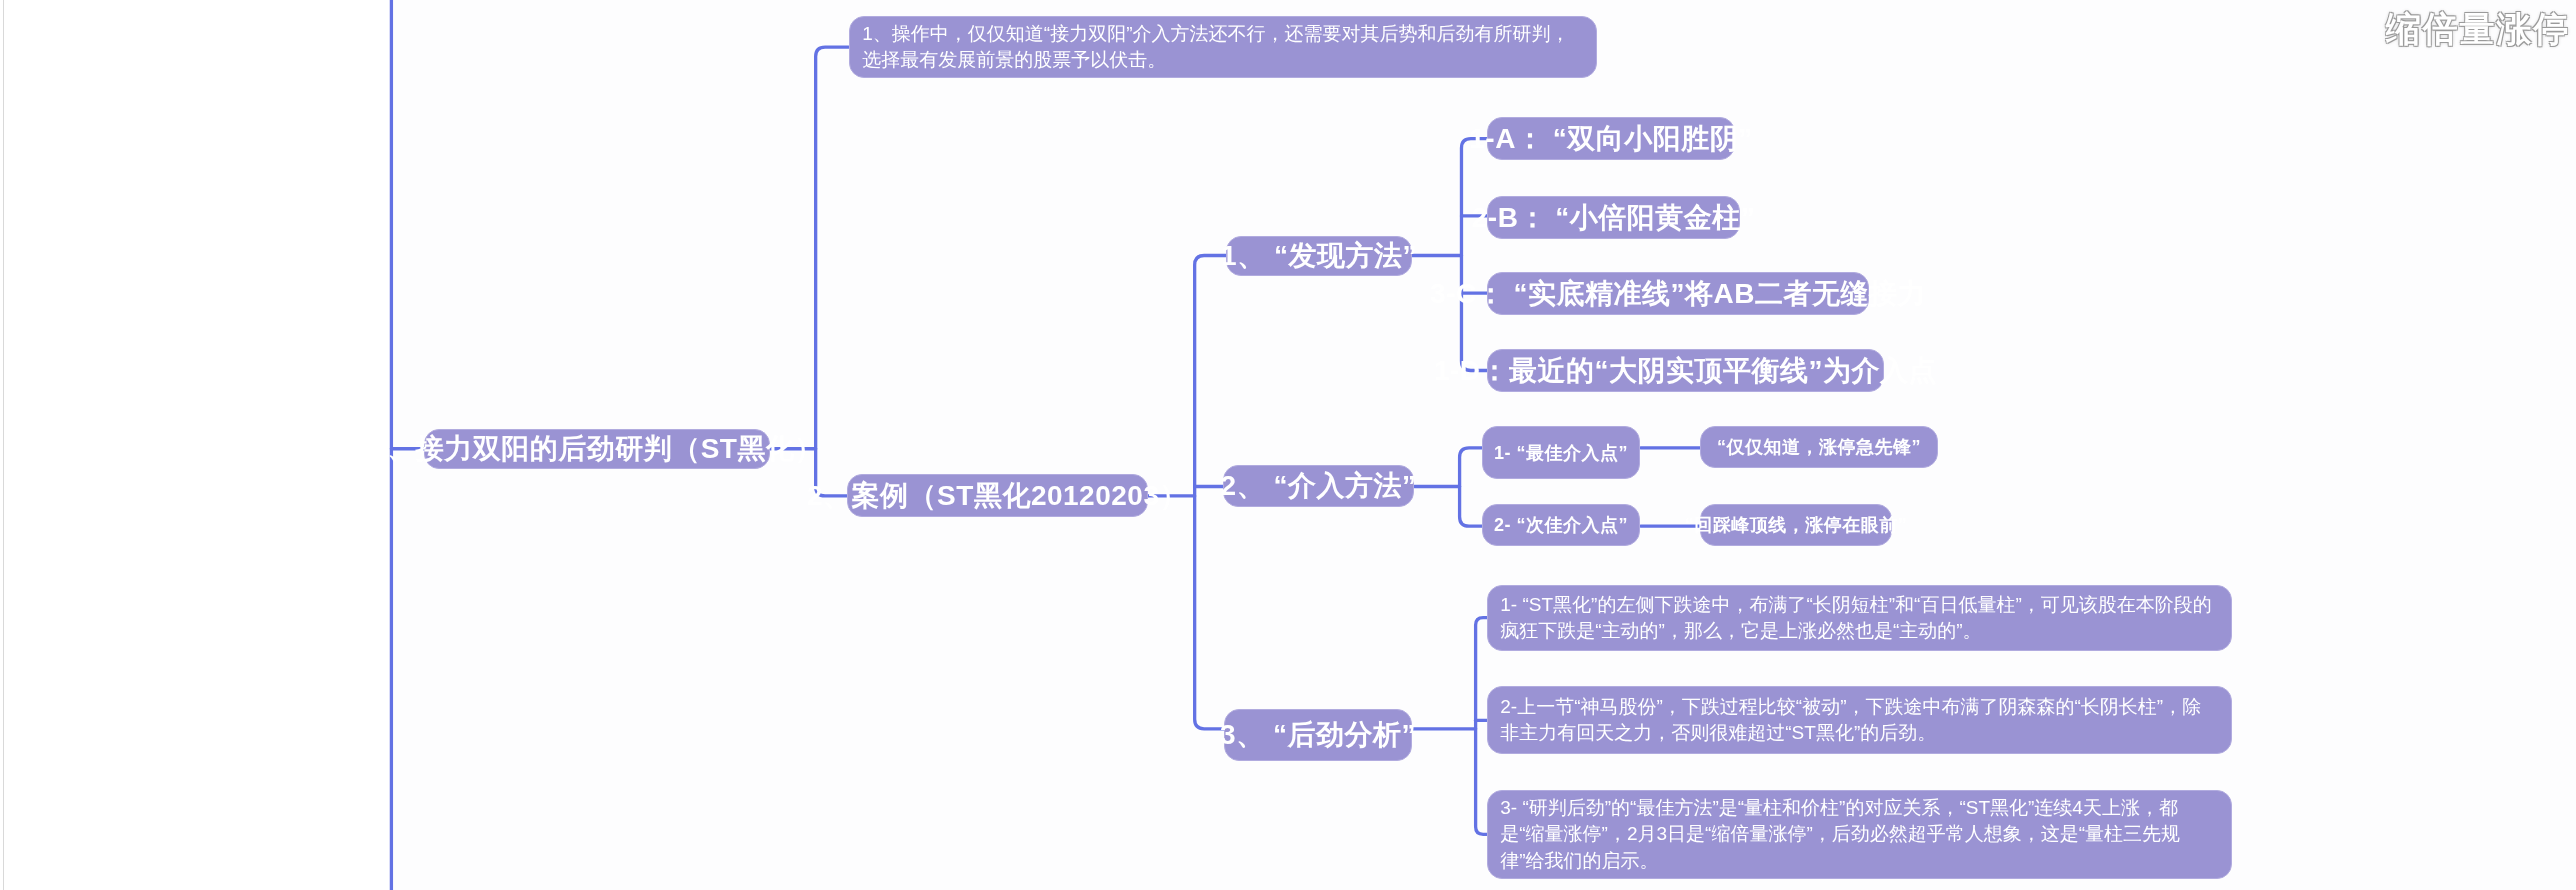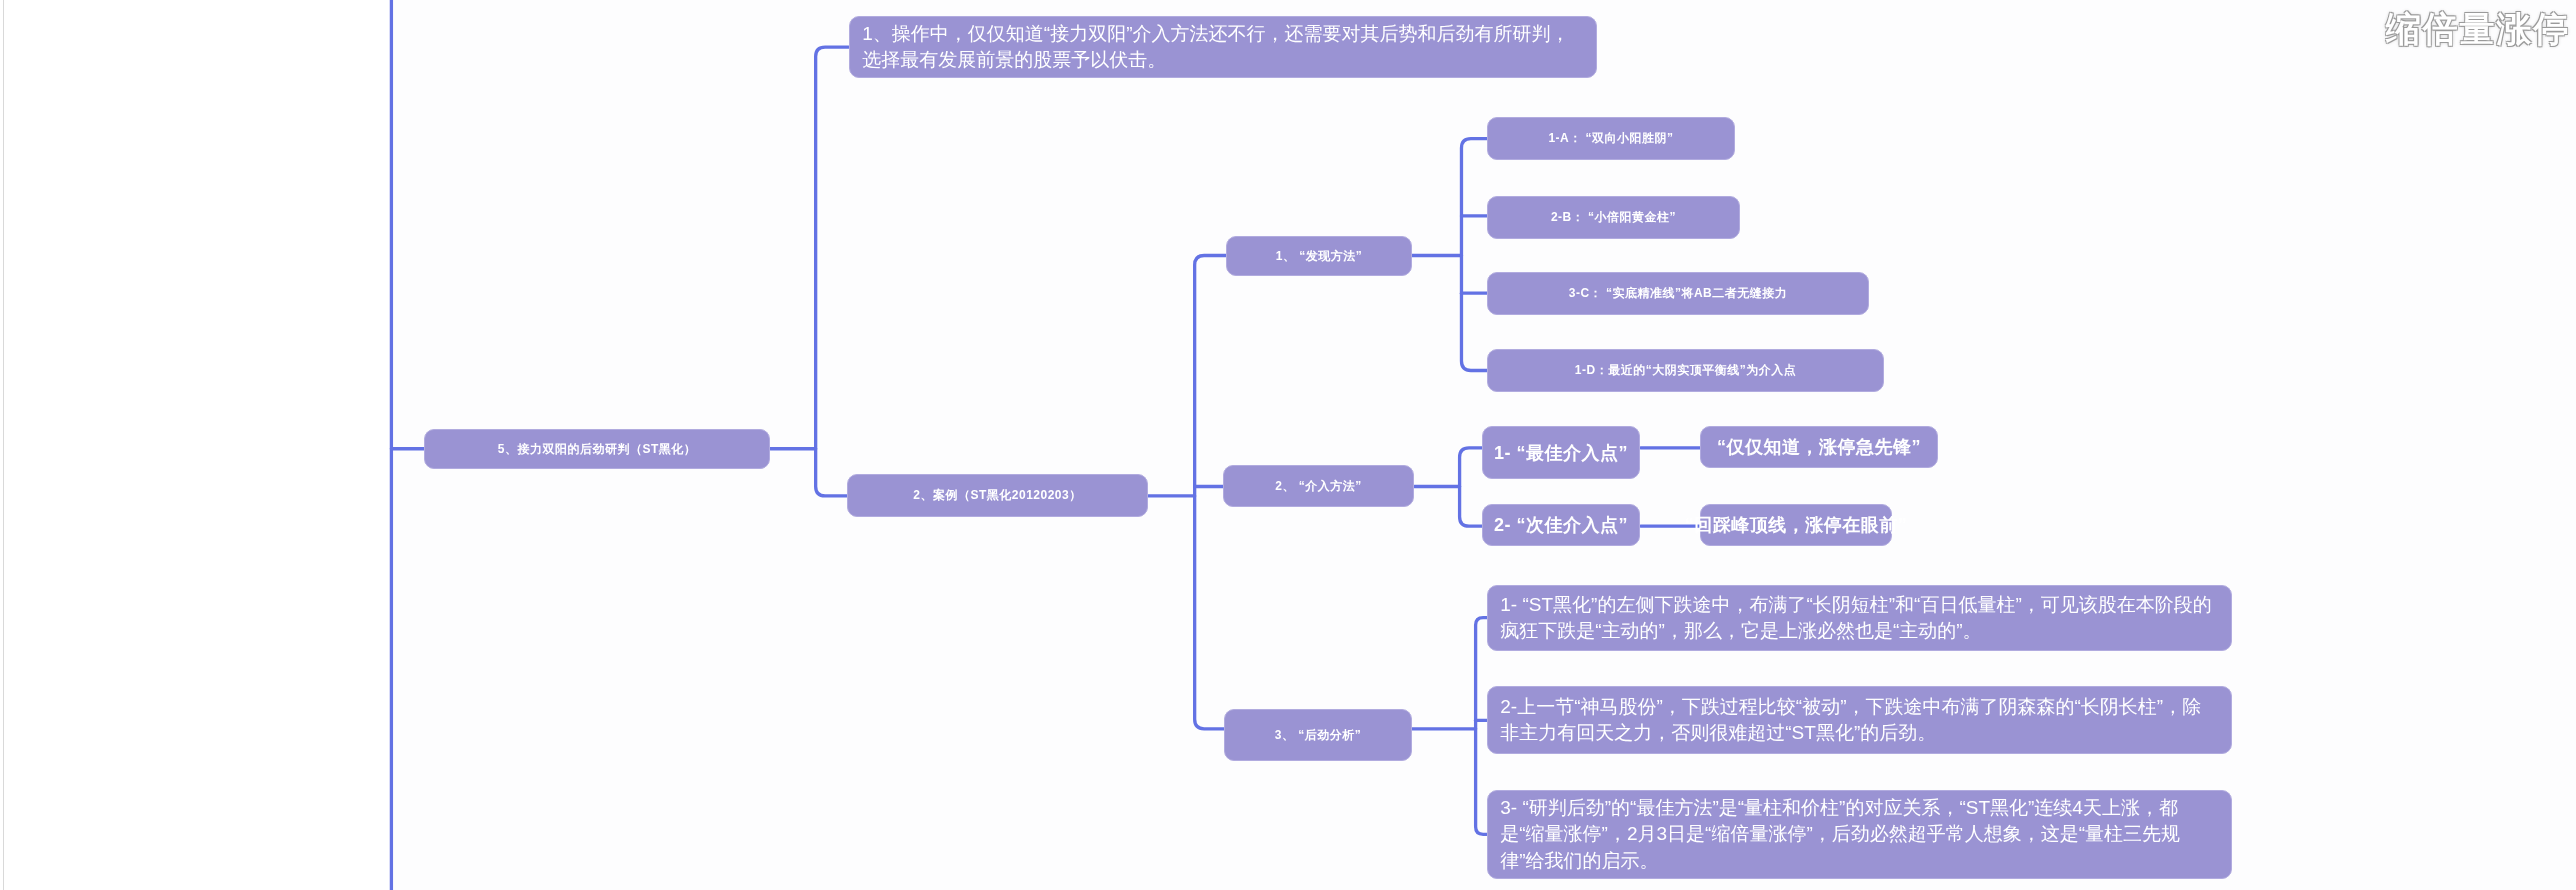--- a/index.html
+++ b/index.html
@@ -5,26 +5,26 @@
   html,body{margin:0;padding:0;}
   body{
     width:2576px;height:890px;position:relative;overflow:hidden;
     background:#fdfdfe;font-family:"Liberation Sans",sans-serif;
   }
   .left-panel{position:absolute;left:0;top:0;width:390px;height:890px;background:#ffffff;}
   .left-panel-edge{position:absolute;left:2.8px;top:0;width:0.9px;height:890px;background:#d9d9d9;}
   svg.connectors{position:absolute;left:0;top:0;z-index:1;}
   .node{
     position:absolute;z-index:2;box-sizing:border-box;
-    background:#9a93d3;border:0.9px solid #b1abdf;border-radius:10px;
+    background:#9a93d3;border:0.9px solid #b1abdf;border-radius:15px;
     color:#ffffff;
   }
   .node.center{
     display:flex;align-items:center;justify-content:center;text-align:center;
-    font-size:12px;font-weight:600;letter-spacing:0.5px;white-space:nowrap;
+    font-size:28px;font-weight:600;letter-spacing:0.5px;white-space:nowrap;
   }
   .node.small{font-size:18px;}
   .node.block{
     display:flex;align-items:center;
     font-size:19px;font-weight:400;line-height:26.4px;
     padding:3.8px 12.3px;text-align:left;
   }
   .watermark{
     position:absolute;top:5.7px;right:5.7px;z-index:5;
     font-size:35px;font-weight:700;color:#ffffff;letter-spacing:1.9px;

